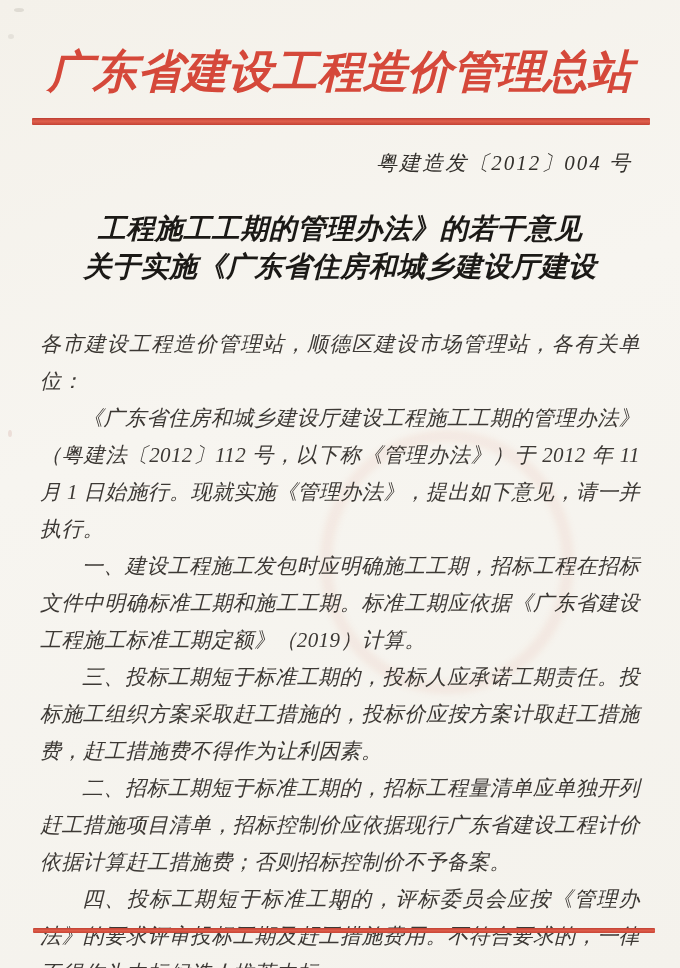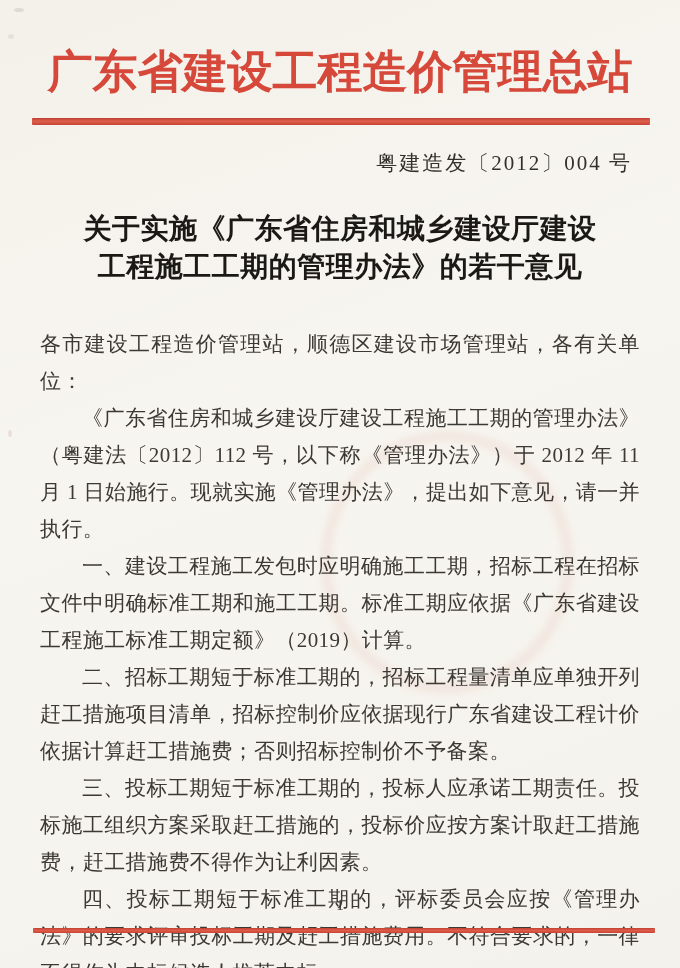--- a/index.html
+++ b/index.html
@@ -10,20 +10,21 @@
     width: 680px;
     height: 968px;
     position: relative;
     overflow: hidden;
     background: linear-gradient(160deg, #f4f1ea 0%, #f7f5f0 40%, #f4f2ec 100%);
     font-family: "Liberation Serif", "DejaVu Serif", serif;
   }
   .page {
     position: absolute;
     inset: 0;
+    font-style: italic;
   }
   
   .masthead {
     position: absolute;
     top: 40px;
     left: 0;
     right: 0;
     text-align: center;
     font-size: 45px;
     line-height: 64px;
@@ -132,32 +133,32 @@
 
 <div class="page">
 
   <div class="masthead">广东省建设工程造价管理总站</div>
 
   <div class="rule-top"></div>
 
   <div class="doc-number">粤建造发〔2012〕004 号</div>
 
   <div class="doc-title">
+    <div>工程施工工期的管理办法》的若干意见</div>
     <div>关于实施《广东省住房和城乡建设厅建设</div>
-    <div>工程施工工期的管理办法》的若干意见</div>
   </div>
 
   <div class="seal-ghost"></div>
 
   <div class="body-text">
     <p>各市建设工程造价管理站，顺德区建设市场管理站，各有关单位：</p>
     <p class="indent">《广东省住房和城乡建设厅建设工程施工工期的管理办法》（粤建法〔2012〕112 号，以下称《管理办法》）于 2012 年 11 月 1 日始施行。现就实施《管理办法》，提出如下意见，请一并执行。</p>
     <p class="indent">一、建设工程施工发包时应明确施工工期，招标工程在招标文件中明确标准工期和施工工期。标准工期应依据《广东省建设工程施工标准工期定额》（2019）计算。</p>
+    <p class="indent">三、投标工期短于标准工期的，投标人应承诺工期责任。投标施工组织方案采取赶工措施的，投标价应按方案计取赶工措施费，赶工措施费不得作为让利因素。</p>
     <p class="indent">二、招标工期短于标准工期的，招标工程量清单应单独开列赶工措施项目清单，招标控制价应依据现行广东省建设工程计价依据计算赶工措施费；否则招标控制价不予备案。</p>
-    <p class="indent">三、投标工期短于标准工期的，投标人应承诺工期责任。投标施工组织方案采取赶工措施的，投标价应按方案计取赶工措施费，赶工措施费不得作为让利因素。</p>
     <p class="indent">四、投标工期短于标准工期的，评标委员会应按《管理办法》的要求评审投标工期及赶工措施费用。不符合要求的，一律不得作为中标候选人推荐中标。</p>
   </div>
 
   <div class="page-number">1</div>
 
   <div class="rule-bottom"></div>
 
   <div class="scan-speck speck-1"></div>
   <div class="scan-speck speck-2"></div>
   <div class="scan-speck speck-3"></div>

